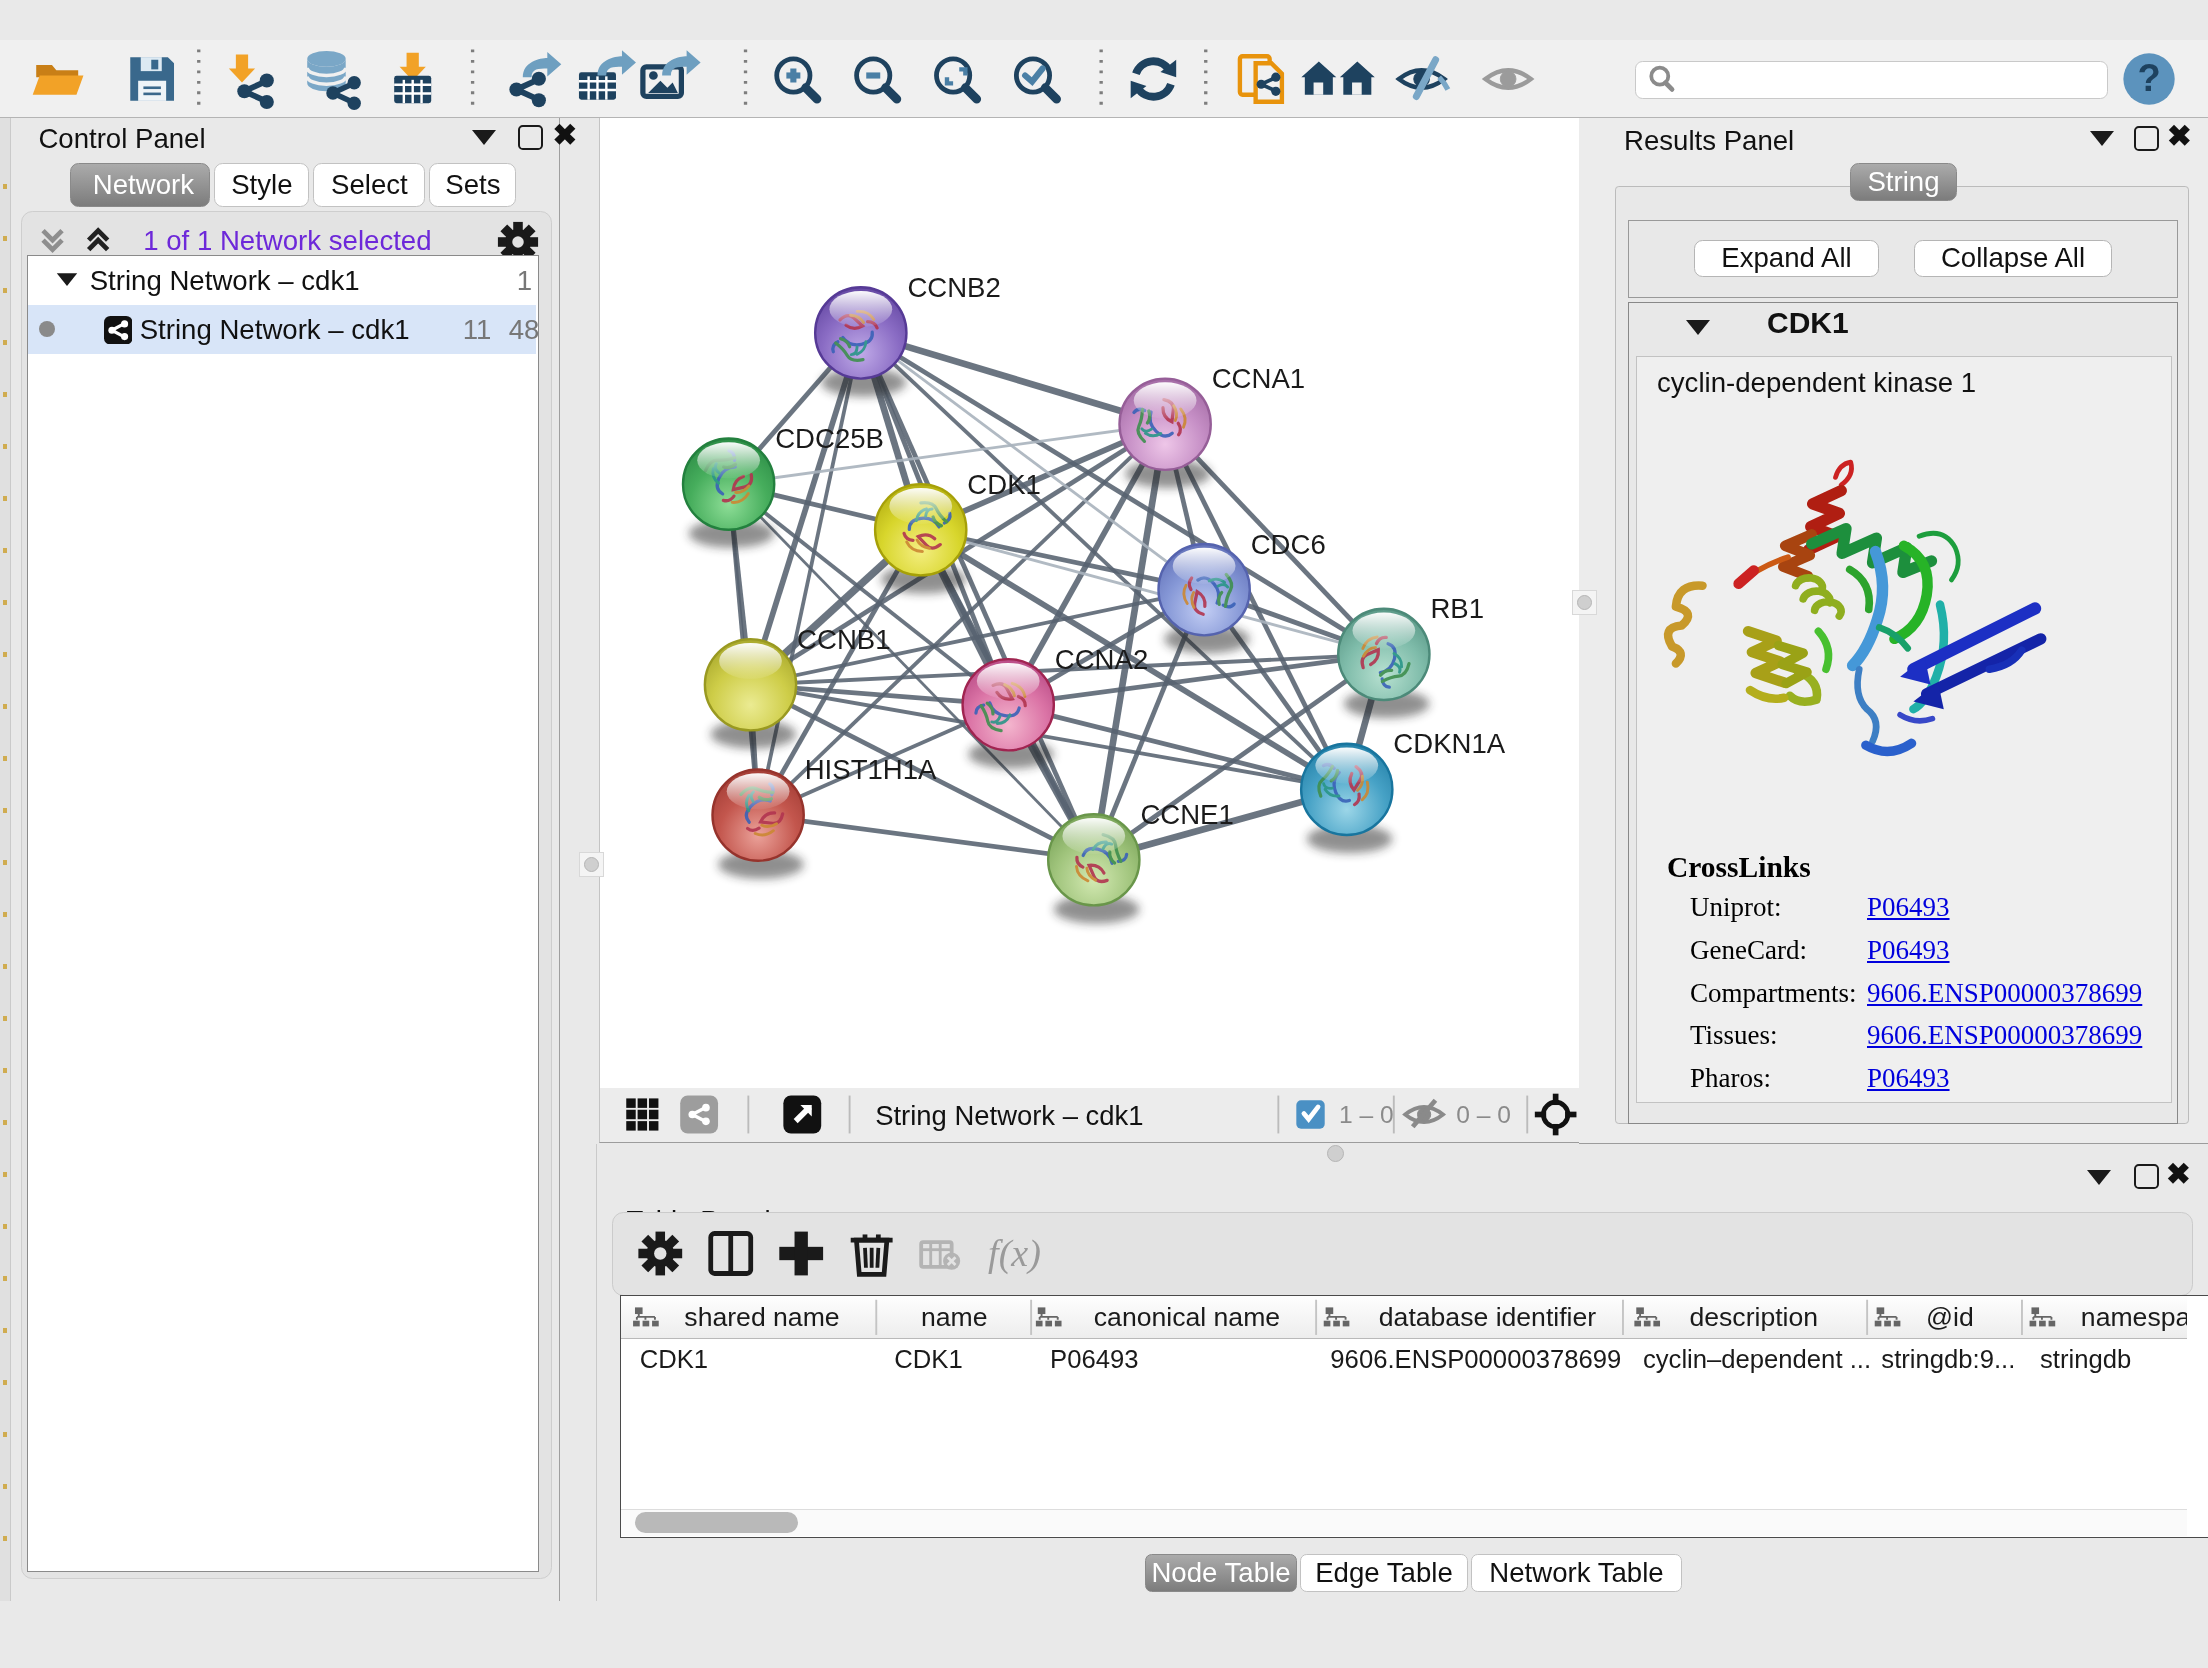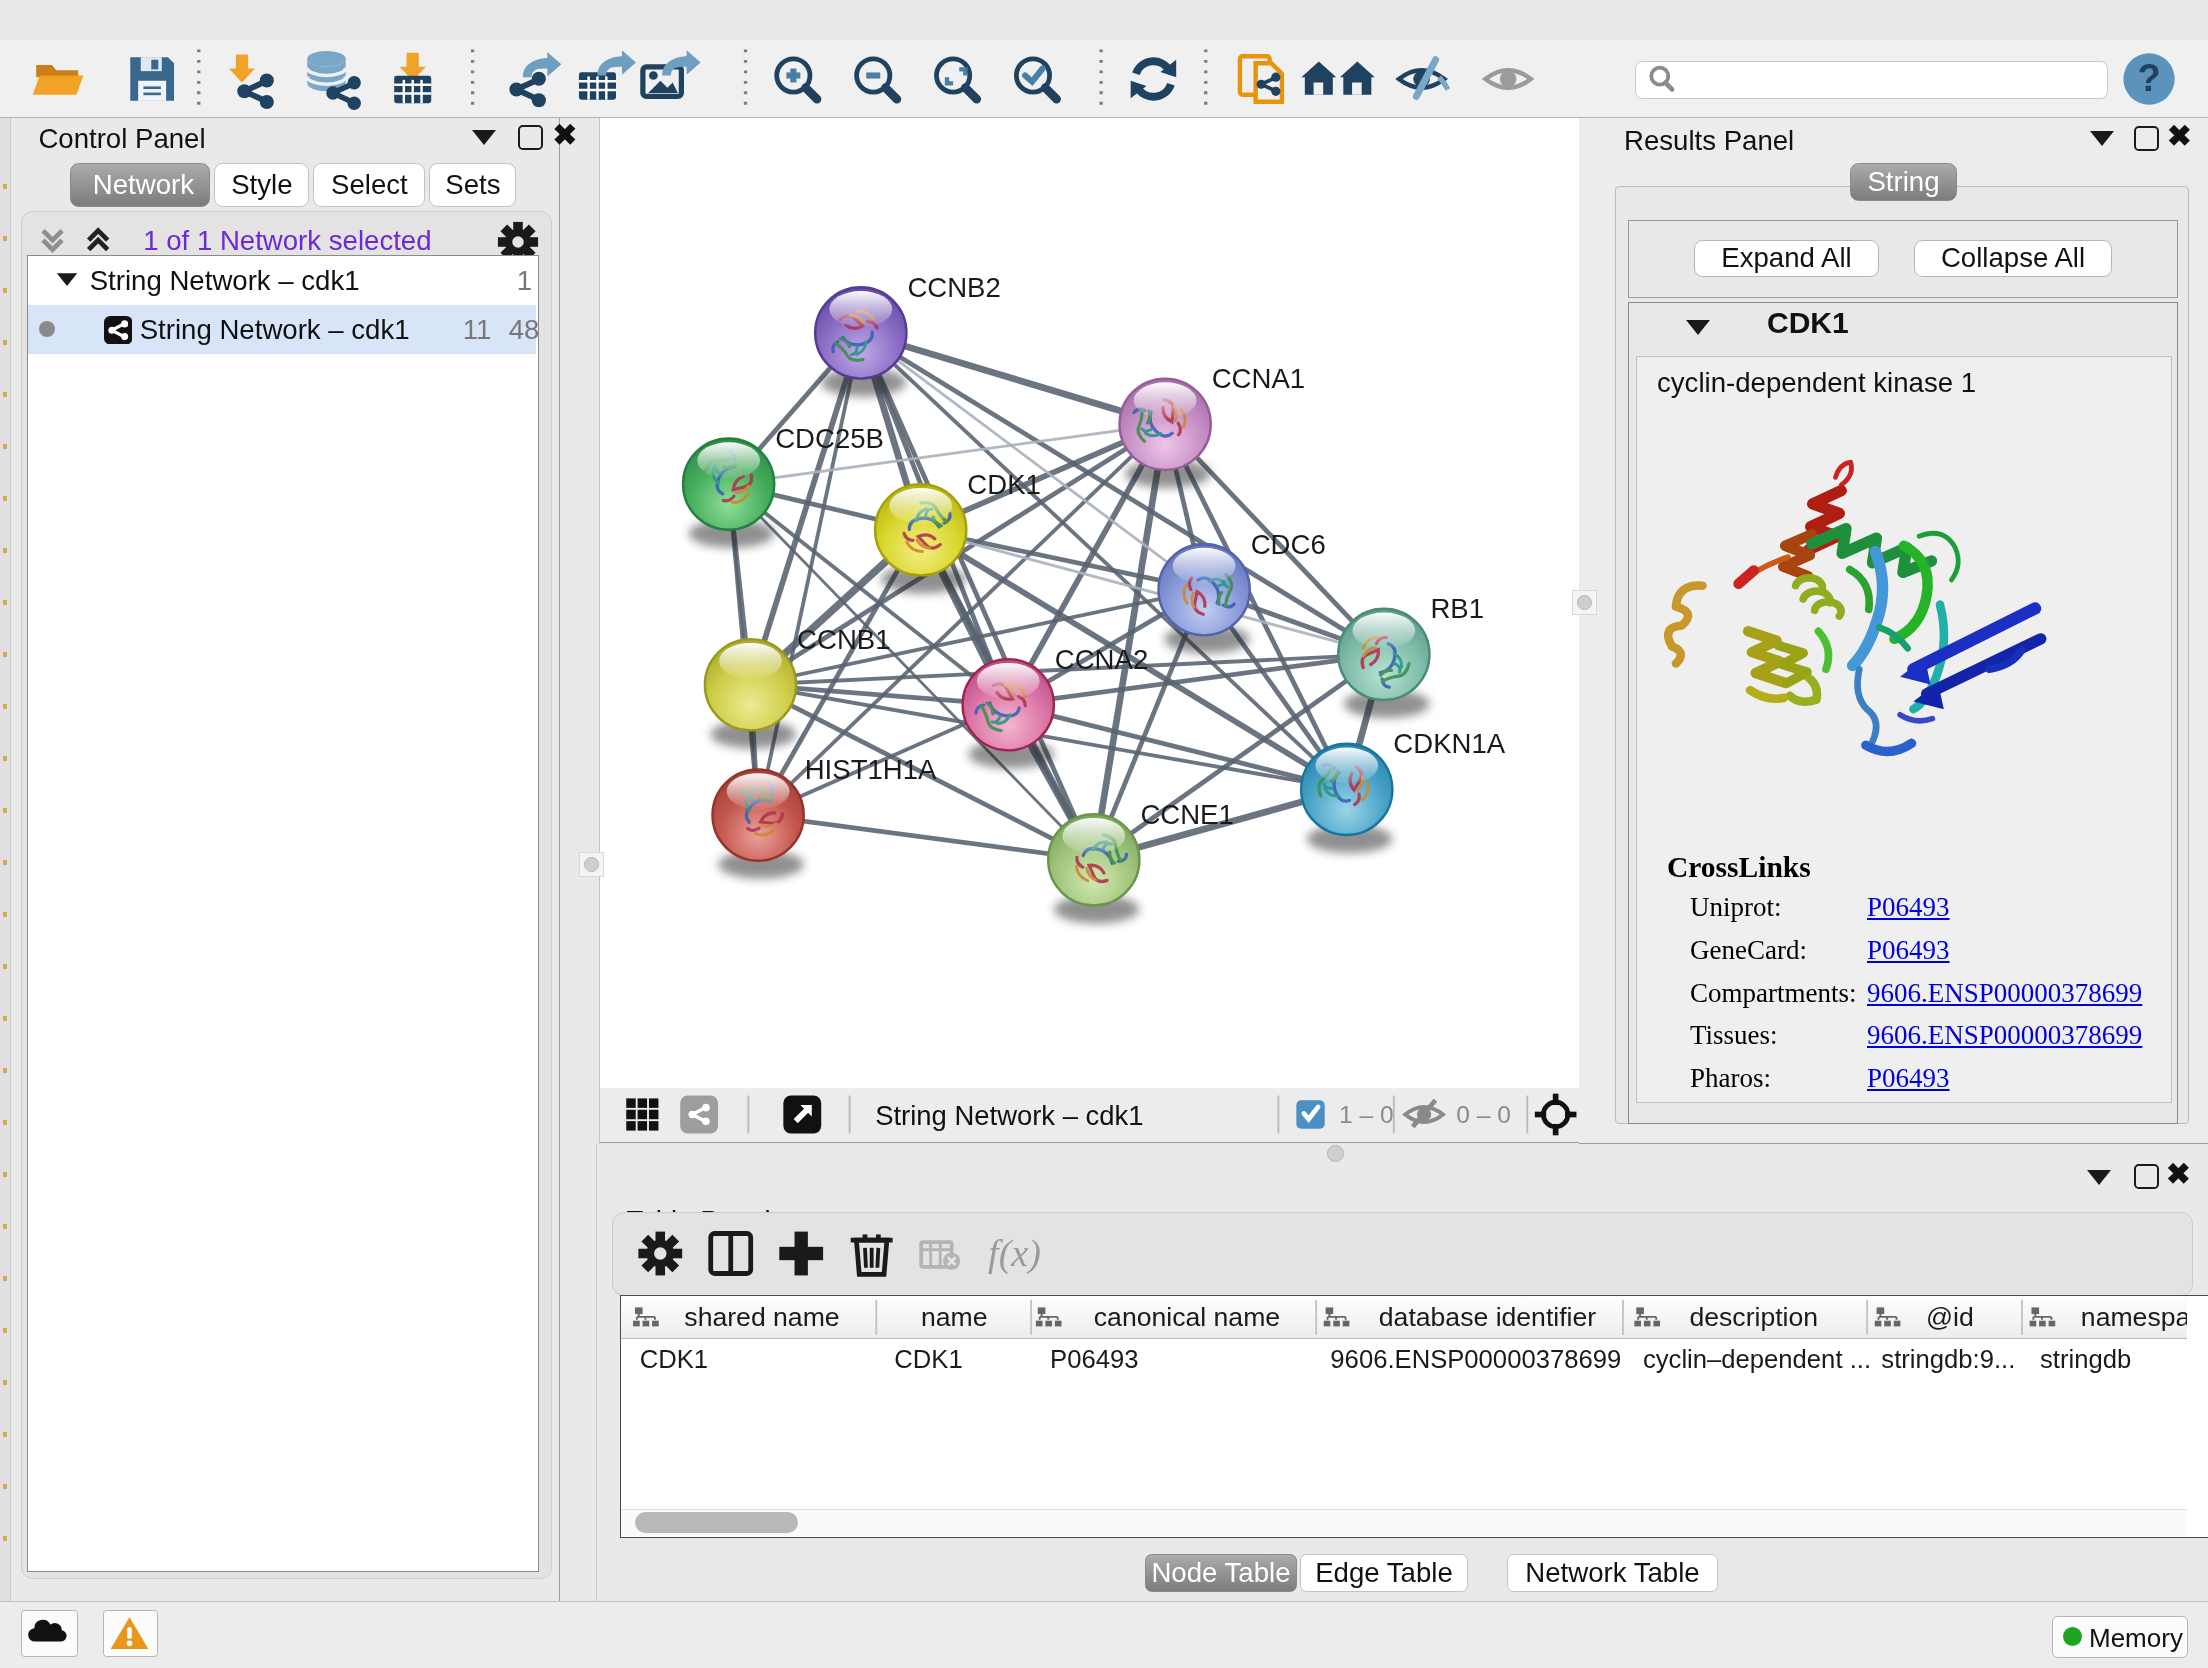--- a/index.html
+++ b/index.html
@@ -660,39 +660,21 @@
           <text x="1075" y="31">cyclin–dependent ...</text>
           <text x="1326" y="31">stringdb:9...</text>
           <text x="1493" y="31">stringdb</text>
         </g>
       </svg>
       <div class="abs" style="left:0px; top:213px; width:1566px; height:27px; background:#fafafa; border-top:1px solid #ddd;"></div>
       <div class="abs" style="left:14.3px; top:216px; width:163px; height:21px; background:#b9b9b9; border-radius:10.5px;"></div>
     </div>
     <div class="tab tabsel" style="left:528px; top:410px; width:152px; height:38px; line-height:36px; border-radius:6.7px;margin-left:20px;">Node Table</div>
     <div class="tab" style="left:703px; top:410px; width:168px; height:38px; line-height:36px; border-radius:6.7px;">Edge Table</div>
-    <div class="tab" style="left:874px; top:410px; width:211px; height:38px; line-height:36px; border-radius:6.7px;margin-left:36px;">Network Table</div>
-  </div>
-  <div id="statusbar" class="abs">
-    <div class="abs" style="left:21px; top:7.6px; width:57px; height:47px; background:#fbfbfb; border:1.9px solid #b4b4b4; border-radius:3.8px;">
-      <svg width="53" height="43" viewBox="0 0 56 45">
-          <path d="M 14,32 a 7,7 0 0 1 -1,-14 a 9,9 0 0 1 17,-4 a 7.5,7.5 0 0 1 12,6 a 6,6 0 0 1 -2,12 Z" fill="#111"></path>
-        </svg>
-    </div>
-    <div class="abs" style="left:103px; top:7.6px; width:55px; height:47px; background:#fbfbfb; border:1.9px solid #b4b4b4; border-radius:3.8px;">
-      <svg width="51" height="43" viewBox="0 0 54 45">
-          <path d="M 27,6 L 47,40 L 7,40 Z" fill="#e8961e"></path>
-          <rect x="24.5" y="17" width="5" height="12" rx="2" fill="#fff"></rect>
-          <circle cx="27" cy="34" r="3" fill="#fff"></circle>
-        </svg>
-    </div>
-    <div class="abs" style="left:2052px; top:14.3px; width:136px; height:42px; background:#fbfbfb; border:1.9px solid #b4b4b4; border-radius:5.7px;">
-      <div class="abs" style="left:9.5px; top:9.5px; width:19px; height:19px; border-radius:50%; background:#1fa41f;"></div>
-      <div class="abs" style="left:36px; top:5.7px; font-size:26px; color:#111;">Memory</div>
-    </div>
+    <div class="tab" style="left:874px; top:410px; width:211px; height:38px; line-height:36px; border-radius:6.7px;">Network Table</div>
   </div>
   <div class="abs" style="left:579px; top:852px; width:25px; height:25px; background:#f4f4f4; border:1px solid #d8d8d8;">
       <div class="abs" style="left:3.8px; top:3.8px; width:15px; height:15px; border-radius:50%; background:#cfcfcf; border:1px solid #b5b5b5;"></div>
     </div>
   <div class="abs" style="left:1572px; top:590px; width:25px; height:25px; background:#f4f4f4; border:1px solid #d8d8d8;">
       <div class="abs" style="left:3.8px; top:3.8px; width:15px; height:15px; border-radius:50%; background:#cfcfcf; border:1px solid #b5b5b5;"></div>
     </div>
   <div class="abs" style="left:1327px; top:1145px; width:17px; height:17px; border-radius:50%; background:#cfcfcf; border:1px solid #b5b5b5;"></div>
 </div>
 

